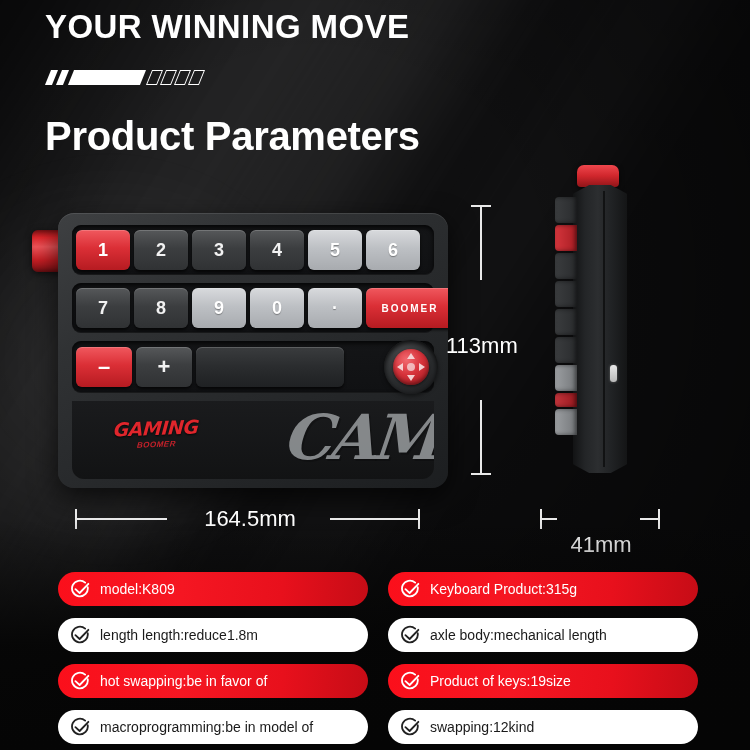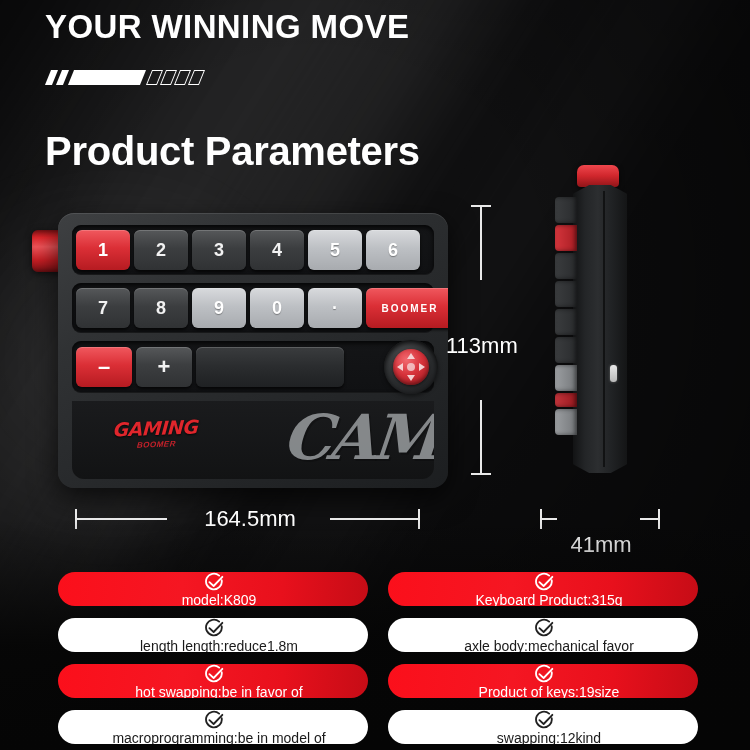--- a/index.html
+++ b/index.html
@@ -91,21 +91,20 @@
   .deco-seg.hollow { border: 1.6px solid #ffffff; box-sizing: border-box; }
 
   .subhead {
     position: absolute;
     left: 45px; top: 114px;
     font-size: 40px;
     font-weight: bold;
     color: #ffffff;
     letter-spacing: -0.3px;
     white-space: nowrap;
-    margin-top: 15px;
   }
 
   
   .kb-wrap {
     position: absolute;
     left: 30px; top: 205px;
     width: 420px; height: 290px;
   }
   .kb-knob {
     position: absolute;
@@ -366,21 +365,20 @@
     position: relative;
     height: 34px;
     border-radius: 17px;
     display: flex;
     align-items: center;
     padding-left: 12px;
     box-sizing: border-box;
     font-size: 14px;
     overflow: hidden;
     white-space: nowrap;
-    flex-direction: column;
   }
   .pill.red {
     background: linear-gradient(95deg, #fb0f1b 0%, #f51622 40%, #e8101c 72%, #c60c16 100%);
     color: #ffffff;
   }
   .pill.white {
     background: #ffffff;
     color: #1a1a1a;
   }
   .pill-icon {
@@ -534,21 +532,21 @@
         <path d="M20.2 9.3 A9 9 0 1 1 17.3 4.1" fill="none" stroke="#222222" stroke-width="2.1" stroke-linecap="round"></path>
       </svg>
       <span class="pill-text">length length:reduce1.8m</span>
     </div>
 
     <div class="pill white">
       <svg class="pill-icon" viewBox="0 0 24 24">
         <path d="M21 5.5 L11 16 L6.2 11.6" fill="none" stroke="#222222" stroke-width="2.1" stroke-linecap="round" stroke-linejoin="round"></path>
         <path d="M20.2 9.3 A9 9 0 1 1 17.3 4.1" fill="none" stroke="#222222" stroke-width="2.1" stroke-linecap="round"></path>
       </svg>
-      <span class="pill-text">axle body:mechanical favor</span>
+      <span class="pill-text">axle body:mechanical length</span>
     </div>
 
     <div class="pill red">
       <svg class="pill-icon" viewBox="0 0 24 24">
         <path d="M21 5.5 L11 16 L6.2 11.6" fill="none" stroke="#ffffff" stroke-width="2.1" stroke-linecap="round" stroke-linejoin="round"></path>
         <path d="M20.2 9.3 A9 9 0 1 1 17.3 4.1" fill="none" stroke="#ffffff" stroke-width="2.1" stroke-linecap="round"></path>
       </svg>
       <span class="pill-text">hot swapping:be in favor of</span>
     </div>
 

